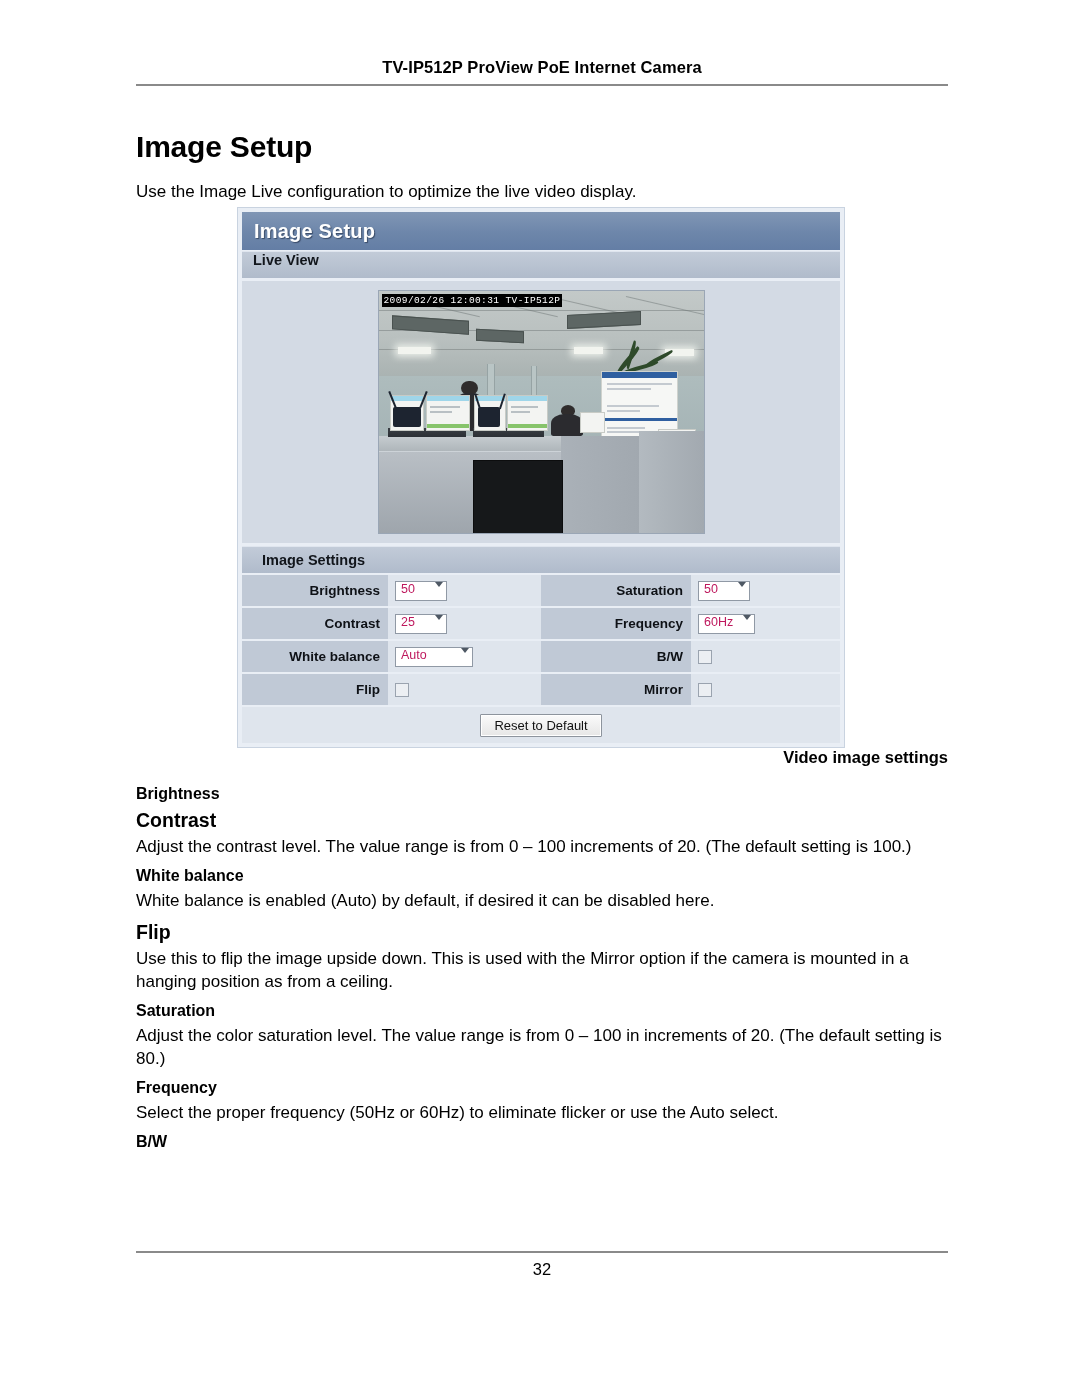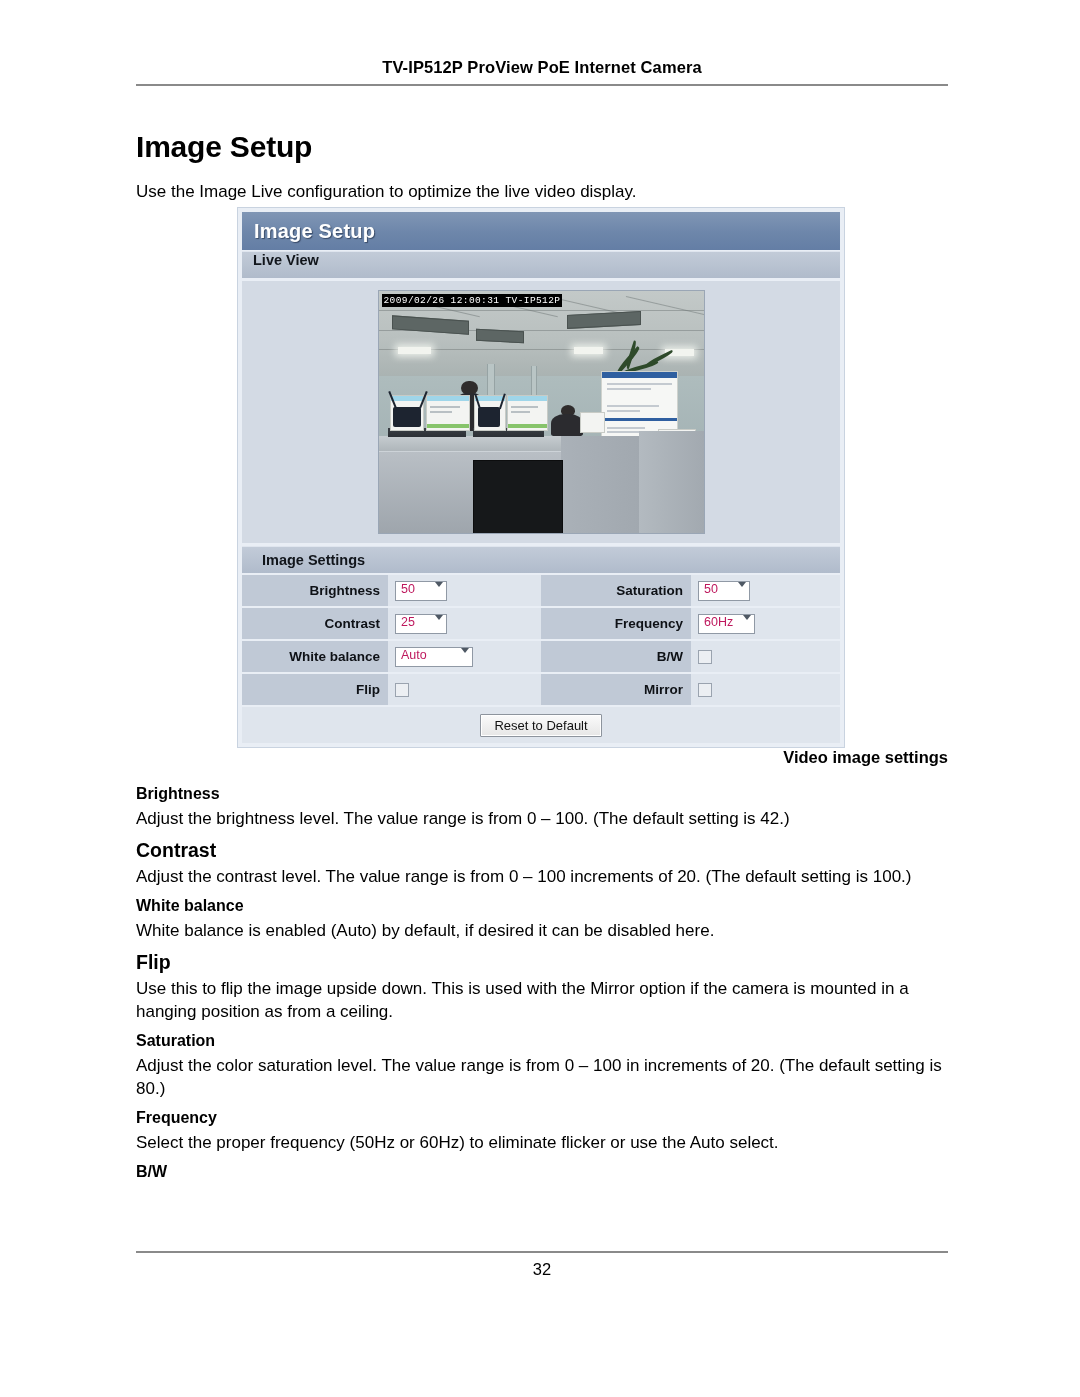--- a/index.html
+++ b/index.html
@@ -534,21 +534,20 @@
 
     <div class="reset-row">
       <button class="btn-reset">Reset to Default</button>
     </div>
   </div>
 
   <div class="caption">Video image settings</div>
 
   <div class="content" id="content">
       <h4 class="sec">Brightness</h4>
-      <p class="body"><span>Adjust the brightness level. The value range is from 0 – 100. (The default setting is 42.)</span></p>
       <h4 class="sec big">Contrast</h4>
       <p class="body"><span>Adjust the contrast level. The value range is from 0 – 100 increments of 20. (The default setting is 100.)</span></p>
       <h4 class="sec">White balance</h4>
       <p class="body"><span>White balance is enabled (Auto) by default, if desired it can be disabled here.</span></p>
       <h4 class="sec big">Flip</h4>
       <p class="body"><span>Use this to flip the image upside down. This is used with the Mirror option if the camera is mounted in a hanging position as from a ceiling.</span></p>
       <h4 class="sec">Saturation</h4>
       <p class="body"><span>Adjust the color saturation level. The value range is from 0 – 100 in increments of 20. (The default setting is 80.)</span></p>
       <h4 class="sec">Frequency</h4>
       <p class="body"><span>Select the proper frequency (</span><b>50Hz</b><span> or </span><b>60Hz</b><span>) to eliminate flicker or use the </span><b>Auto</b><span> select.</span></p>

